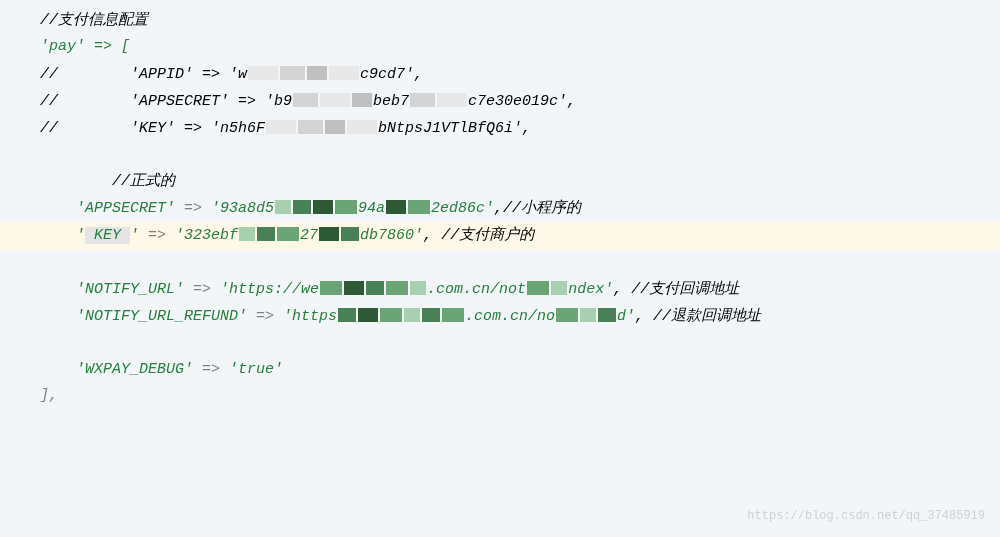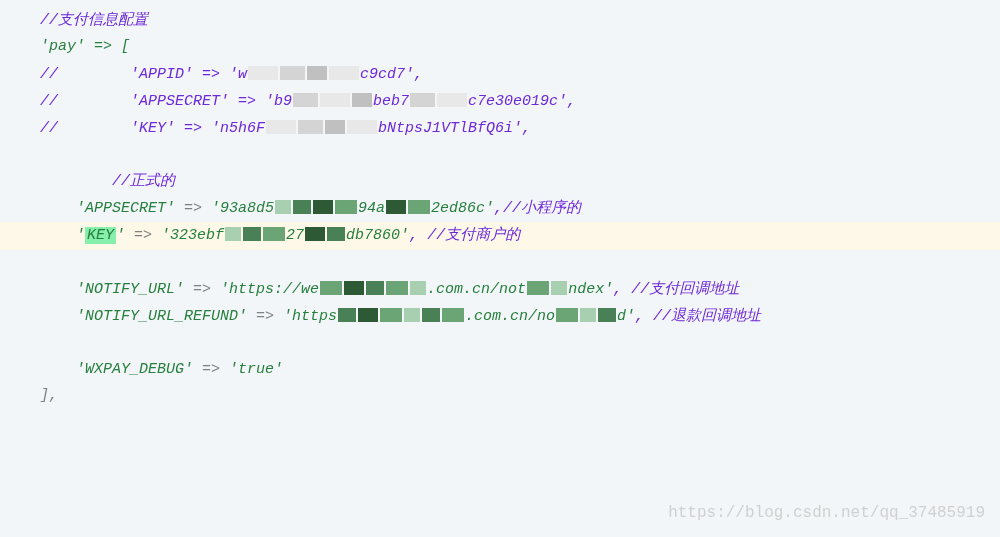--- a/index.html
+++ b/index.html
@@ -24,27 +24,27 @@
     }
     .line {
       white-space: pre;
       position: relative;
     }
     .line.highlighted {
       background: #fef8e8;
       margin: 0 -40px;
       padding: 0 40px;
     }
-    .comment { color: #6d28d9; font-style: italic; margin-top: 7px; }
+    .comment { color: #000000; font-style: italic; margin-top: 7px; }
     .string { color: #267f3c; }
     .operator { color: #808080; }
     .bracket { color: #808080; }
     .highlight-key {
-      background: #86efac;
-      padding: 0 2px;
+      background: #e5e5e5;
+      padding: 0 9px;
     }
     .smudge {
       display: inline-block;
       position: relative;
       vertical-align: middle;
     }
     .blur-block {
       display: inline-block;
       height: 14px;
       vertical-align: middle;
@@ -54,21 +54,21 @@
     .b2 { background: #d4d4d4; width: 25px; }
     .b3 { background: #c0c0c0; width: 20px; }
     .b4 { background: #4a8055; width: 18px; }
     .b5 { background: #6ba575; width: 22px; }
     .b6 { background: #a8d0b0; width: 16px; }
     .b7 { background: #2d5a35; width: 20px; }
     .watermark {
       position: absolute;
       bottom: 10px;
       right: 15px;
-      font-size: 16px;
+      font-size: 12px;
       color: #d0d0d0;
       font-style: normal;
     }
   </style>
 </head>
 <body>
 
 <div class="code-container">
   <div class="line"><span class="comment">//支付信息配置</span></div>
 

